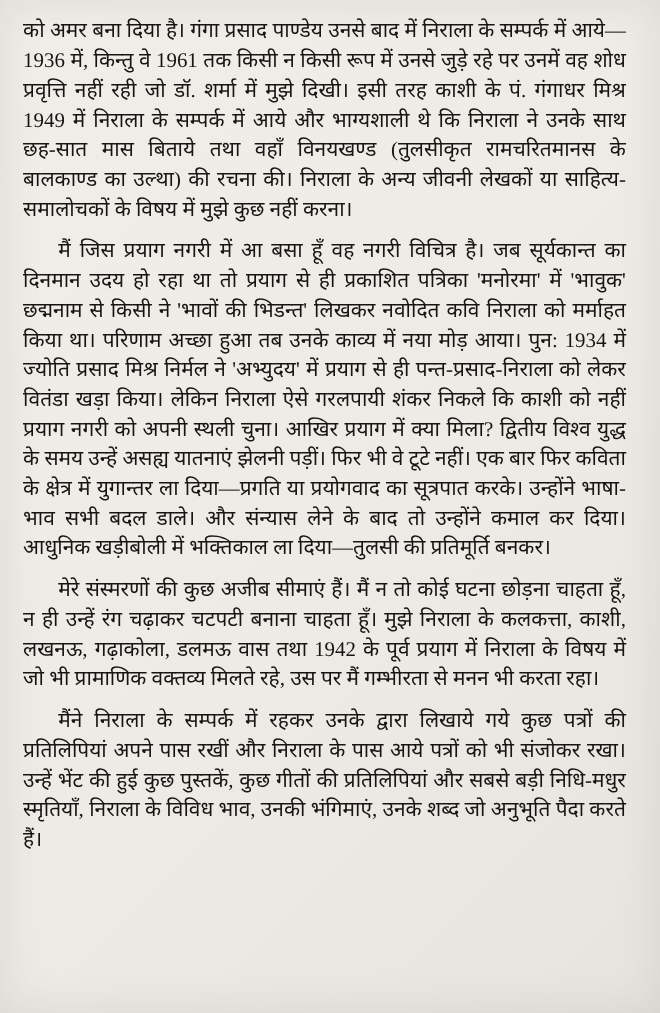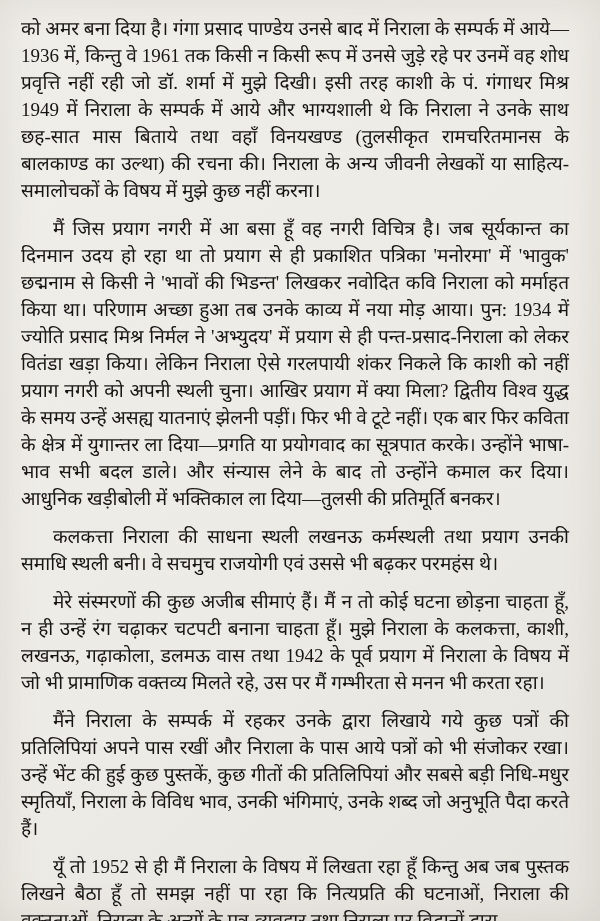--- a/index.html
+++ b/index.html
@@ -33,17 +33,15 @@
     text-indent: 32px;
     font-family: Liberation Serif, serif;
   }
 </style>
 </head>
 <body>
 
 <div class="page">
   <p class="para">को अमर बना दिया है। गंगा प्रसाद पाण्डेय उनसे बाद में निराला के सम्पर्क में आये—1936 में, किन्तु वे 1961 तक किसी न किसी रूप में उनसे जुड़े रहे पर उनमें वह शोध प्रवृत्ति नहीं रही जो डॉ. शर्मा में मुझे दिखी। इसी तरह काशी के पं. गंगाधर मिश्र 1949 में निराला के सम्पर्क में आये और भाग्यशाली थे कि निराला ने उनके साथ छह-सात मास बिताये तथा वहाँ विनयखण्ड (तुलसीकृत रामचरितमानस के बालकाण्ड का उल्था) की रचना की। निराला के अन्य जीवनी लेखकों या साहित्य-समालोचकों के विषय में मुझे कुछ नहीं करना।</p>
   <p class="para indent">मैं जिस प्रयाग नगरी में आ बसा हूँ वह नगरी विचित्र है। जब सूर्यकान्त का दिनमान उदय हो रहा था तो प्रयाग से ही प्रकाशित पत्रिका 'मनोरमा' में 'भावुक' छद्मनाम से किसी ने 'भावों की भिडन्त' लिखकर नवोदित कवि निराला को मर्माहत किया था। परिणाम अच्छा हुआ तब उनके काव्य में नया मोड़ आया। पुन: 1934 में ज्योति प्रसाद मिश्र निर्मल ने 'अभ्युदय' में प्रयाग से ही पन्त-प्रसाद-निराला को लेकर वितंडा खड़ा किया। लेकिन निराला ऐसे गरलपायी शंकर निकले कि काशी को नहीं प्रयाग नगरी को अपनी स्थली चुना। आखिर प्रयाग में क्या मिला? द्वितीय विश्व युद्ध के समय उन्हें असह्य यातनाएं झेलनी पड़ीं। फिर भी वे टूटे नहीं। एक बार फिर कविता के क्षेत्र में युगान्तर ला दिया—प्रगति या प्रयोगवाद का सूत्रपात करके। उन्होंने भाषा-भाव सभी बदल डाले। और संन्यास लेने के बाद तो उन्होंने कमाल कर दिया। आधुनिक खड़ीबोली में भक्तिकाल ला दिया—तुलसी की प्रतिमूर्ति बनकर।</p>
-  <p class="para indent">कलकत्ता निराला की साधना स्थली लखनऊ कर्मस्थली तथा प्रयाग उनकी समाधि स्थली बनी। वे सचमुच राजयोगी एवं उससे भी बढ़कर परमहंस थे।</p>
   <p class="para indent">मेरे संस्मरणों की कुछ अजीब सीमाएं हैं। मैं न तो कोई घटना छोड़ना चाहता हूँ, न ही उन्हें रंग चढ़ाकर चटपटी बनाना चाहता हूँ। मुझे निराला के कलकत्ता, काशी, लखनऊ, गढ़ाकोला, डलमऊ वास तथा 1942 के पूर्व प्रयाग में निराला के विषय में जो भी प्रामाणिक वक्तव्य मिलते रहे, उस पर मैं गम्भीरता से मनन भी करता रहा।</p>
   <p class="para indent">मैंने निराला के सम्पर्क में रहकर उनके द्वारा लिखाये गये कुछ पत्रों की प्रतिलिपियां अपने पास रखीं और निराला के पास आये पत्रों को भी संजोकर रखा। उन्हें भेंट की हुई कुछ पुस्तकें, कुछ गीतों की प्रतिलिपियां और सबसे बड़ी निधि-मधुर स्मृतियाँ, निराला के विविध भाव, उनकी भंगिमाएं, उनके शब्द जो अनुभूति पैदा करते हैं।</p>
-  <p class="para indent">यूँ तो 1952 से ही मैं निराला के विषय में लिखता रहा हूँ किन्तु अब जब पुस्तक लिखने बैठा हूँ तो समझ नहीं पा रहा कि नित्यप्रति की घटनाओं, निराला की वक्तृताओं, निराला के अन्यों के पत्र-व्यवहार तथा निराला पर विद्वानों द्वारा</p>
 </div>
 
 </body></html>

